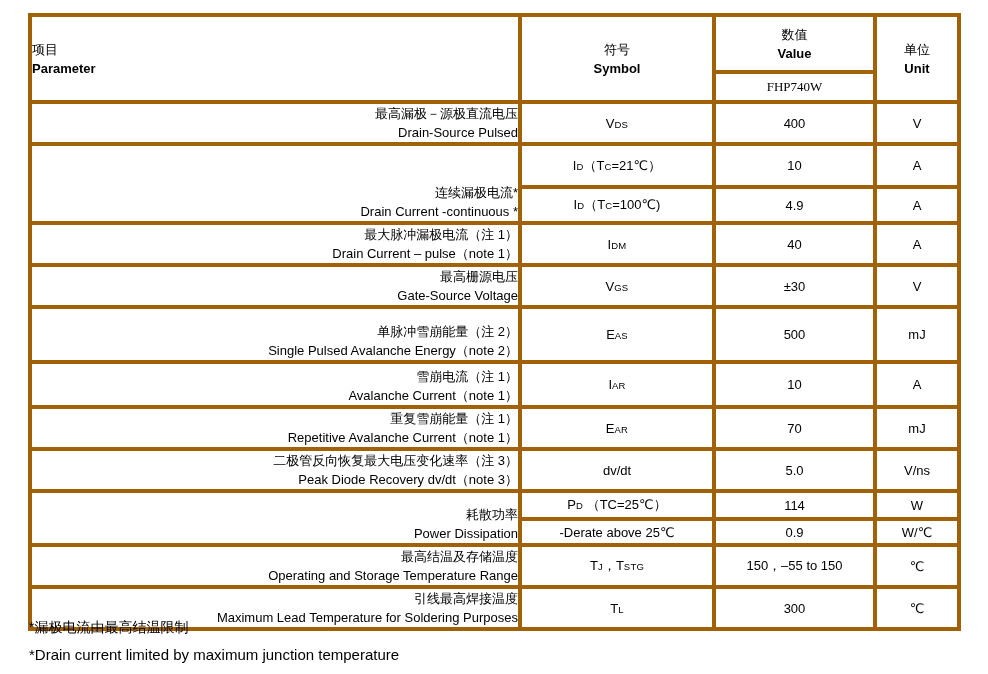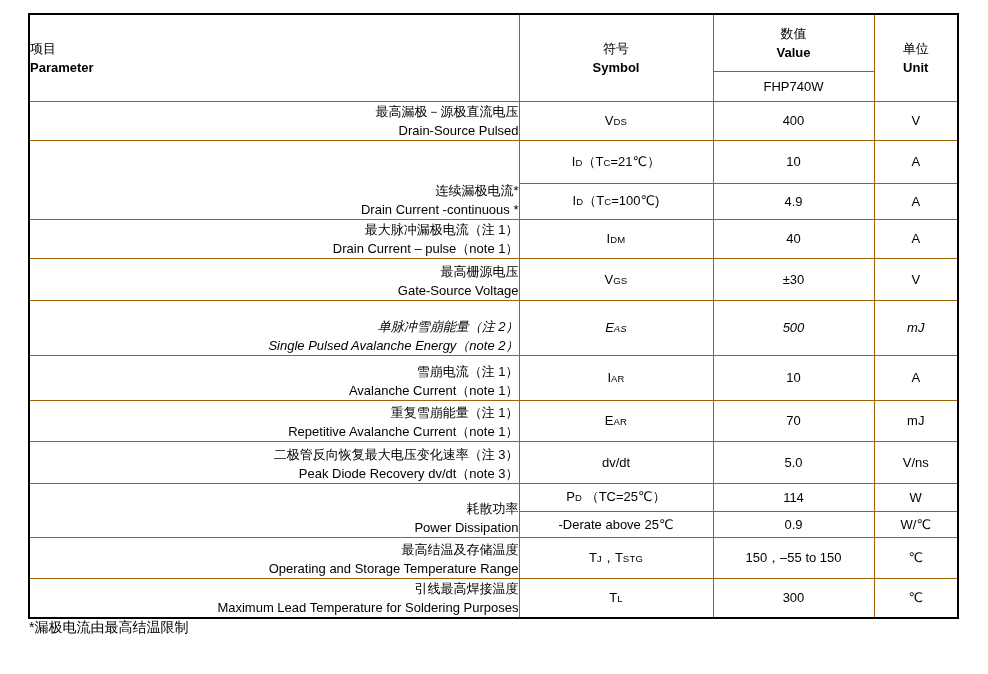--- a/index.html
+++ b/index.html
@@ -10,37 +10,37 @@
   }
   .page{position:relative;width:988px;height:674px;background:#fff;overflow:hidden;}
 
   table.ds{
     position:absolute;left:28px;top:13px;
     border-collapse:collapse;table-layout:fixed;
     border:2px solid #000;
     font-size:13px;
   }
   table.ds th, table.ds td{
-    border:1px solid #a16207;
+    border:4px solid #a16207;
     padding:0;
     font-weight:normal;
     overflow:hidden;
   }
   
   col.c-param{width:490px;}
   col.c-sym{width:194px;}
   col.c-val{width:161px;}
   col.c-unit{width:84px;}
 
   .zh,.en{line-height:19px;white-space:pre;}
   .b{font-weight:bold;}
 
   th.h-param{text-align:left;vertical-align:middle;padding-left:9px;}
   th.h-center{text-align:center;vertical-align:middle;}
-  th.h-model{text-align:center;vertical-align:middle;font-weight:normal;}
+  th.h-model{text-align:center;vertical-align:middle;font-weight:normal;font-family:Liberation Serif, serif;}
 
   td.param{text-align:right;vertical-align:bottom;padding:0 6px 2px 9px;}
   td.sym{text-align:center;vertical-align:middle;}
   td.val{text-align:center;vertical-align:middle;}
   td.unit{text-align:center;vertical-align:middle;}
 
   .sub{font-size:9.5px;letter-spacing:0.2px;}
 
   .footnote{position:absolute;left:29px;white-space:pre;}
   .fn-zh{top:617px;font-size:14px;line-height:20px;}
@@ -116,21 +116,21 @@
         </tr>
         <tr style="height: 42px; margin-left: 8px;">
           <td class="param" rowspan="1">
             <div class="zh">最高栅源电压</div>
             <div class="en">Gate-Source Voltage</div>
           </td>
           <td class="sym"><span>V</span><span class="sub">GS</span></td>
           <td class="val">±30</td>
           <td class="unit">V</td>
         </tr>
-        <tr style="height: 55px; font-style: italic;">
+        <tr style="height: 55px;">
           <td class="param" rowspan="1">
             <div class="zh">单脉冲雪崩能量（注 2）</div>
             <div class="en">Single Pulsed Avalanche Energy（note 2）</div>
           </td>
           <td class="sym"><span>E</span><span class="sub">AS</span></td>
           <td class="val">500</td>
           <td class="unit">mJ</td>
         </tr>
         <tr style="height: 45px; margin-top: 22px;">
           <td class="param" rowspan="1">
@@ -188,14 +188,15 @@
             <div class="en">Maximum Lead Temperature for Soldering Purposes</div>
           </td>
           <td class="sym"><span>T</span><span class="sub">L</span></td>
           <td class="val">300</td>
           <td class="unit">℃</td>
         </tr>
       </tbody>
   </table>
 
   <div class="footnote fn-zh">*漏极电流由最高结温限制</div>
+  <div class="footnote fn-en">*Drain current limited by maximum junction temperature</div>
 
 </div>
 
 </body></html>

